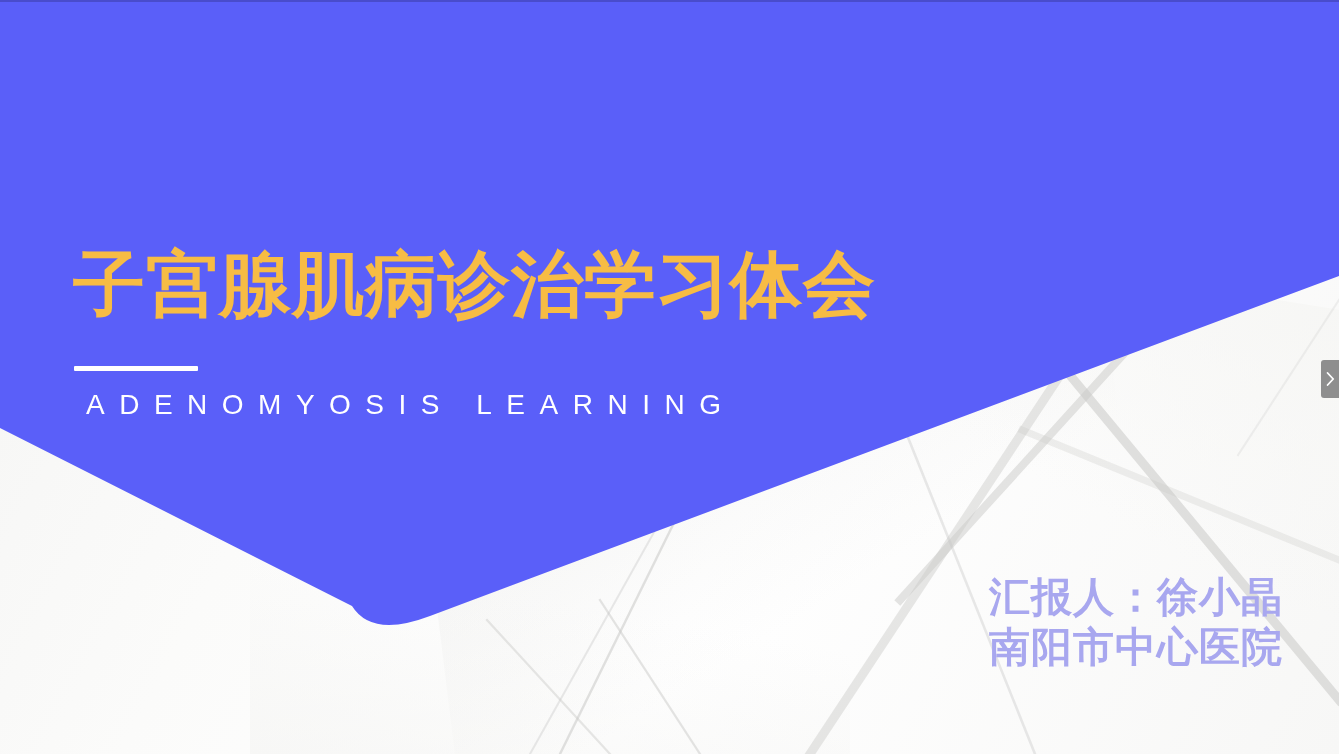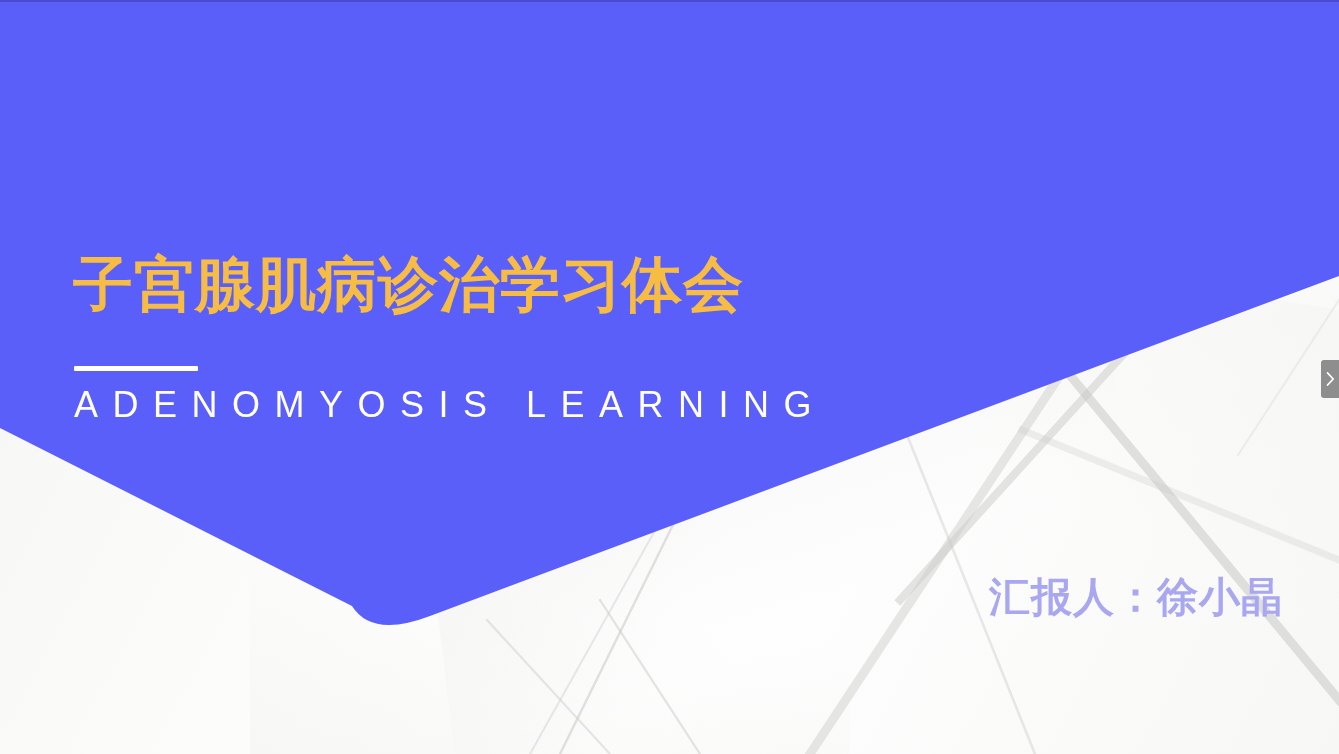--- a/index.html
+++ b/index.html
@@ -68,38 +68,38 @@
   
   .title-block {
     position: absolute;
     left: 73px;
     top: 236px;
     width: 1000px;
   }
   .slide-title {
     margin: 0;
     font-family: "DejaVu Sans", "Liberation Sans", sans-serif;
-    font-size: 60px;
+    font-size: 72px;
     line-height: 96px;
     font-weight: 700;
     color: var(--accent);
     letter-spacing: 1px;
     white-space: nowrap;
   }
   .rule {
     width: 124px;
     height: 5px;
     background: #ffffff;
     margin: 34px 0 0 1px;
     border-radius: 1px;
   }
   .slide-subtitle {
-    margin: 16px 0 0 1px;
+    margin: 16px 0 0 13px;
     font-family: "Liberation Sans", "DejaVu Sans", sans-serif;
-    font-size: 36px;
+    font-size: 28px;
     line-height: 36px;
     font-weight: 400;
     color: #ffffff;
     letter-spacing: 14.5px;
     white-space: nowrap;
   }
 
   
   .presenter-block {
     position: absolute;
@@ -168,20 +168,21 @@
   <div class="top-hairline"></div>
 
   <div class="title-block">
     <h1 class="slide-title">子宫腺肌病诊治学习体会</h1>
     <div class="rule"></div>
     <div class="slide-subtitle">ADENOMYOSIS  LEARNING</div>
   </div>
 
   <div class="presenter-block">
     <div class="presenter-line">汇报人：徐小晶</div>
+    <div class="presenter-line">南阳市中心医院</div>
   </div>
 
   <div class="next-arrow">
     <span>
       <svg width="9" height="14" viewBox="0 0 9 14" fill="none">
         <path d="M1.6 1 L7.2 7 L1.6 13" stroke="#ffffff" stroke-width="1.8" stroke-linecap="round" stroke-linejoin="round"></path>
       </svg>
     </span>
   </div>
 

